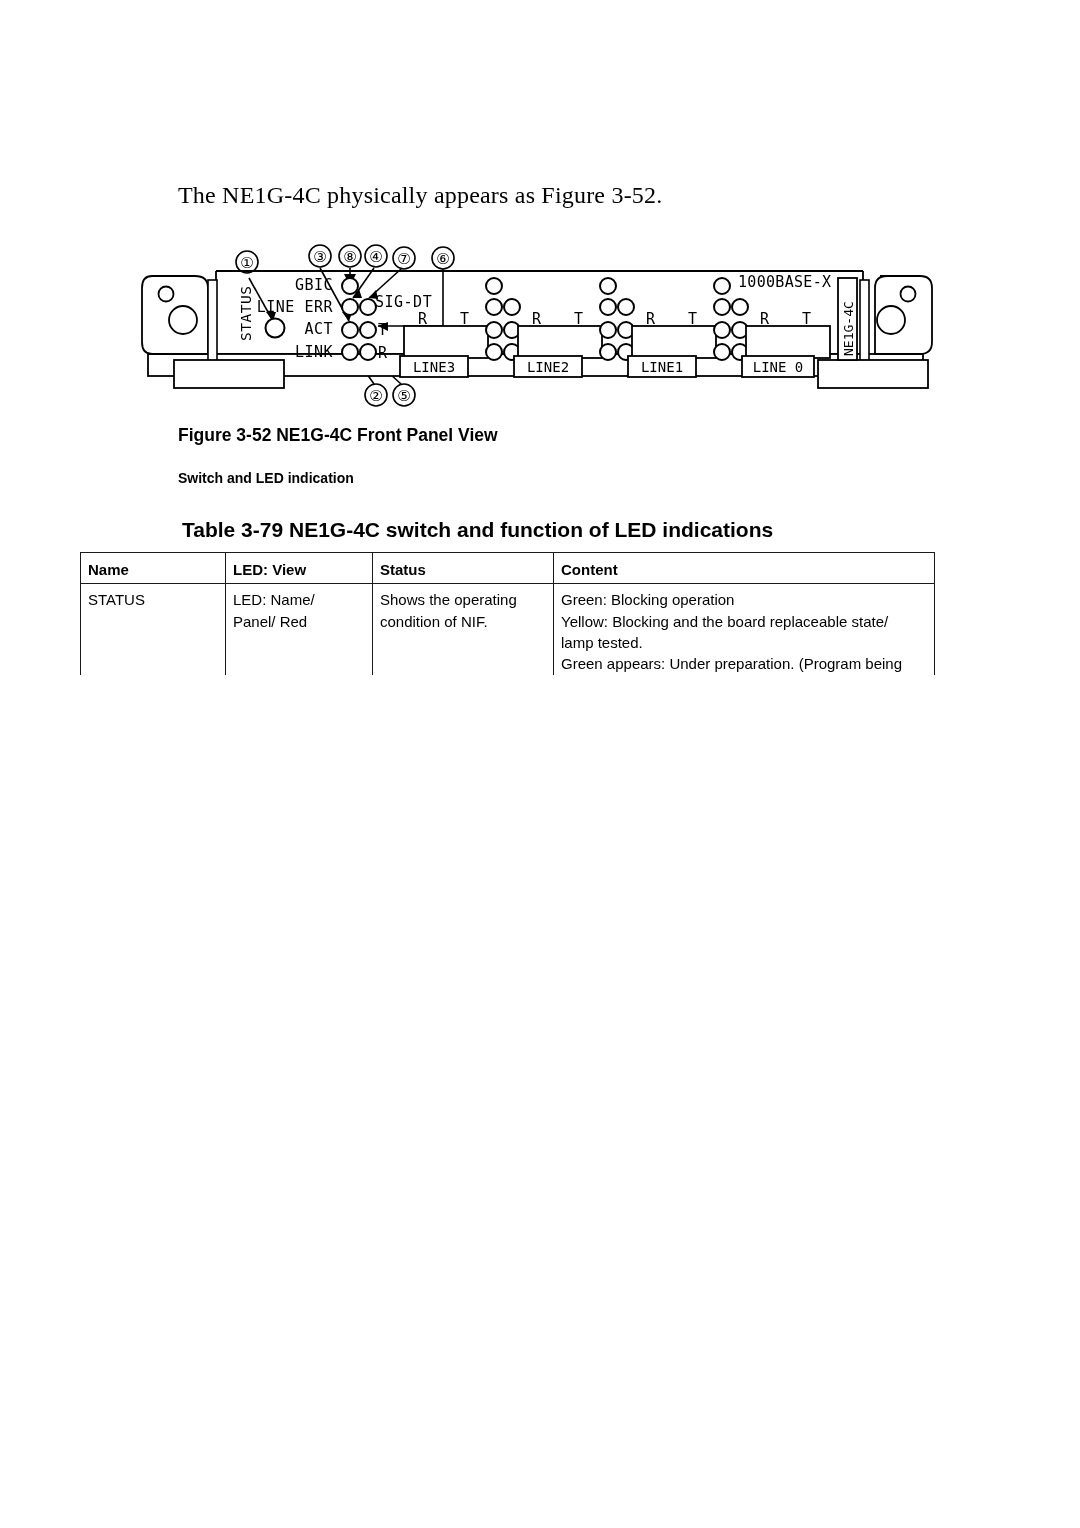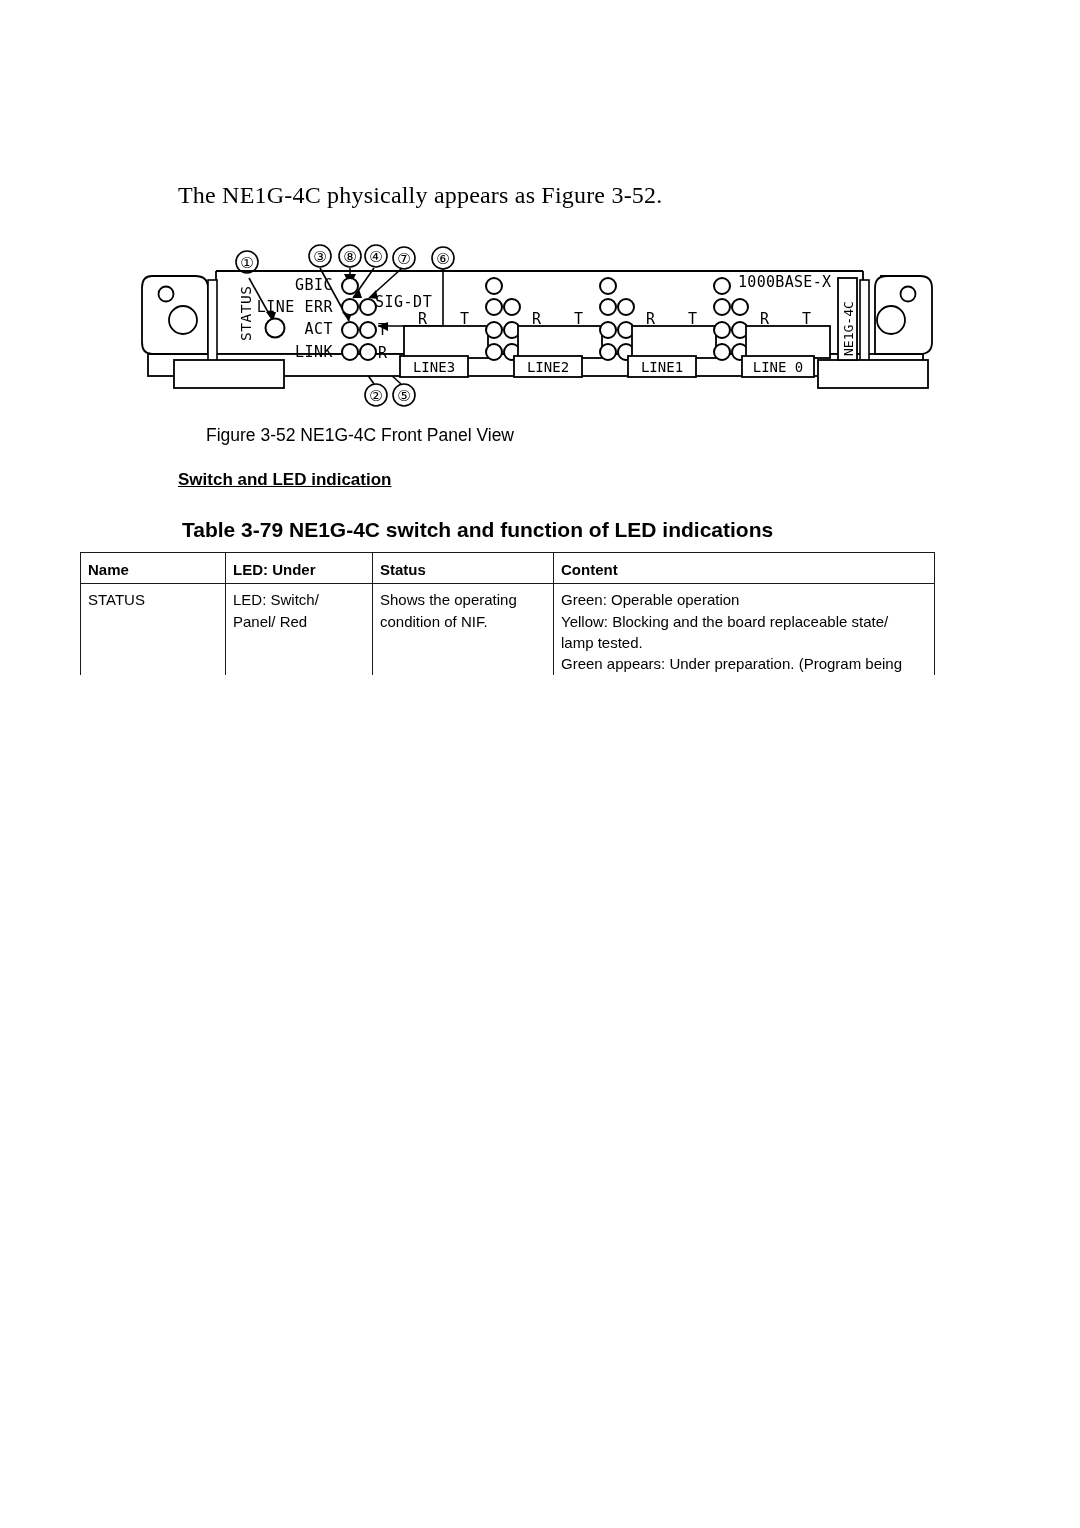--- a/index.html
+++ b/index.html
@@ -36,32 +36,30 @@
     height: 185px;
   }
   .figure-svg { display: block; }
 
   
   .fig-caption {
     position: absolute;
     left: 178px;
     top: 425px;
     font-size: 17.5px;
-    font-weight: normal;
+    font-weight: bold;
     white-space: nowrap;
-    margin-left: 28px;
   }
   .subhead {
     position: absolute;
     left: 178px;
     top: 470px;
-    font-size: 17px;
+    font-size: 14px;
     font-weight: bold;
     white-space: nowrap;
-    text-decoration: underline;
   }
   .tbl-caption {
     position: absolute;
     left: 182px;
     top: 518px;
     font-size: 21px;
     font-weight: bold;
     white-space: nowrap;
   }
 
@@ -297,40 +295,40 @@
   <table class="indications">
     <colgroup>
       <col class="c-name">
         <col class="c-color">
         <col class="c-status">
         <col class="c-content">
     </colgroup>
     <thead>
       <tr>
         <th>Name</th>
-        <th>LED: Under</th>
+        <th>LED: View</th>
         <th>Status</th>
         <th>Content</th>
       </tr>
     </thead>
     <tbody>
       <tr>
         <td>
           <span class="cell-line">STATUS</span>
         </td>
         <td>
-          <span class="cell-line">LED: Switch/</span>
+          <span class="cell-line">LED: Name/</span>
           <span class="cell-line">Panel/ Red</span>
         </td>
         <td>
           <span class="cell-line">Shows the operating</span>
           <span class="cell-line">condition of NIF.</span>
         </td>
         <td>
-          <span class="cell-line">Green: Operable operation</span>
+          <span class="cell-line">Green: Blocking operation</span>
           <span class="cell-line">Yellow: Blocking and the board replaceable state/</span>
           <span class="cell-line">lamp tested.</span>
           <span class="cell-line">Green appears: Under preparation. (Program being</span>
         </td>
       </tr>
     </tbody>
   </table>
 </div>
 
 </body></html>

